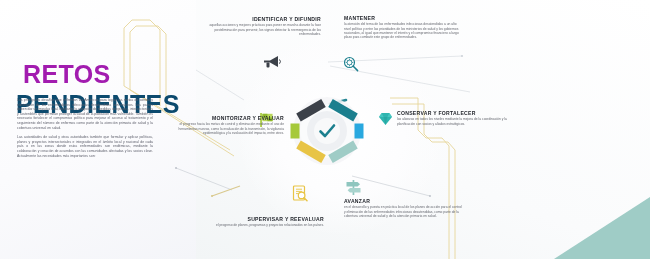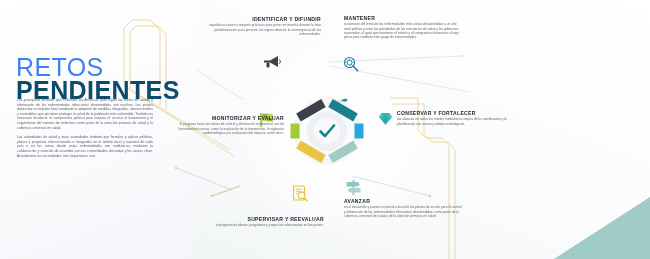--- a/index.html
+++ b/index.html
@@ -27,22 +27,22 @@
   }
   .soft-glow{
     position:absolute;left:236px;top:28px;width:210px;height:206px;
     border-radius:50%;
     background:radial-gradient(circle at 50% 50%,#ffffff 0%,#fdfdfe 42%,rgba(240,242,246,0) 72%);
   }
 
   
   .title-wrap{position:absolute;left:16px;top:56px;}
   .t-main{
-    font-size:25px;line-height:22px;font-weight:normal;color:#3b82f6;
-    letter-spacing:.4px;margin:0;
+    font-size:25px;line-height:22px;font-weight:bold;color:#a21caf;
+    letter-spacing:.4px;margin:7px;
   }
   .t-sub{
     font-size:25px;line-height:24px;font-weight:bold;color:#0c4a6e;
     letter-spacing:.4px;margin:0;
   }
   .lead{
     position:absolute;left:17px;top:98px;width:136px;
     font-size:3.45px;line-height:4.6px;color:#5d5f6b;text-align:justify;
   }
   .lead p{margin:0 0 5px 0;}

